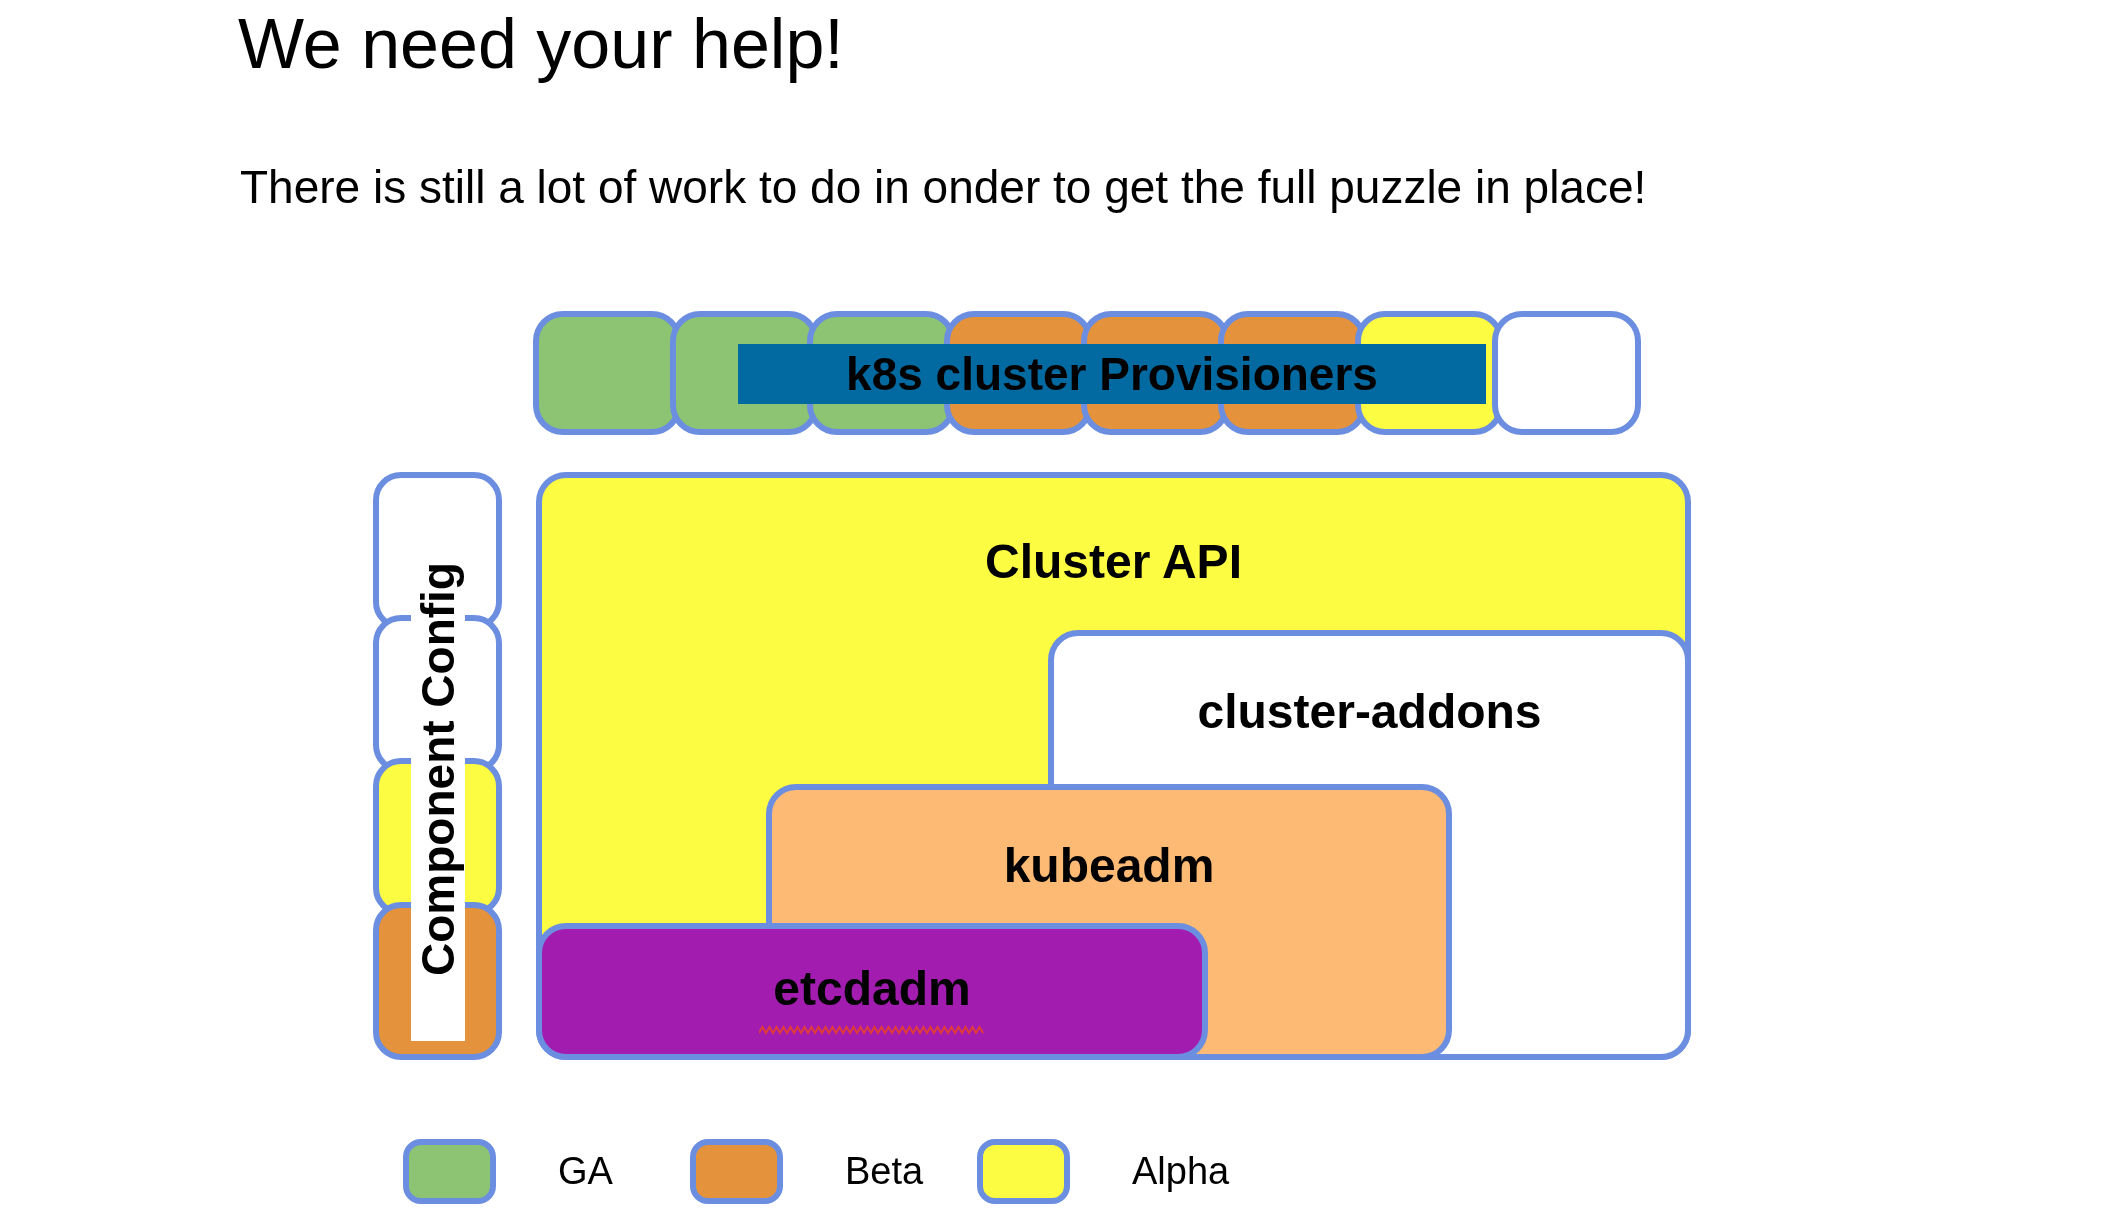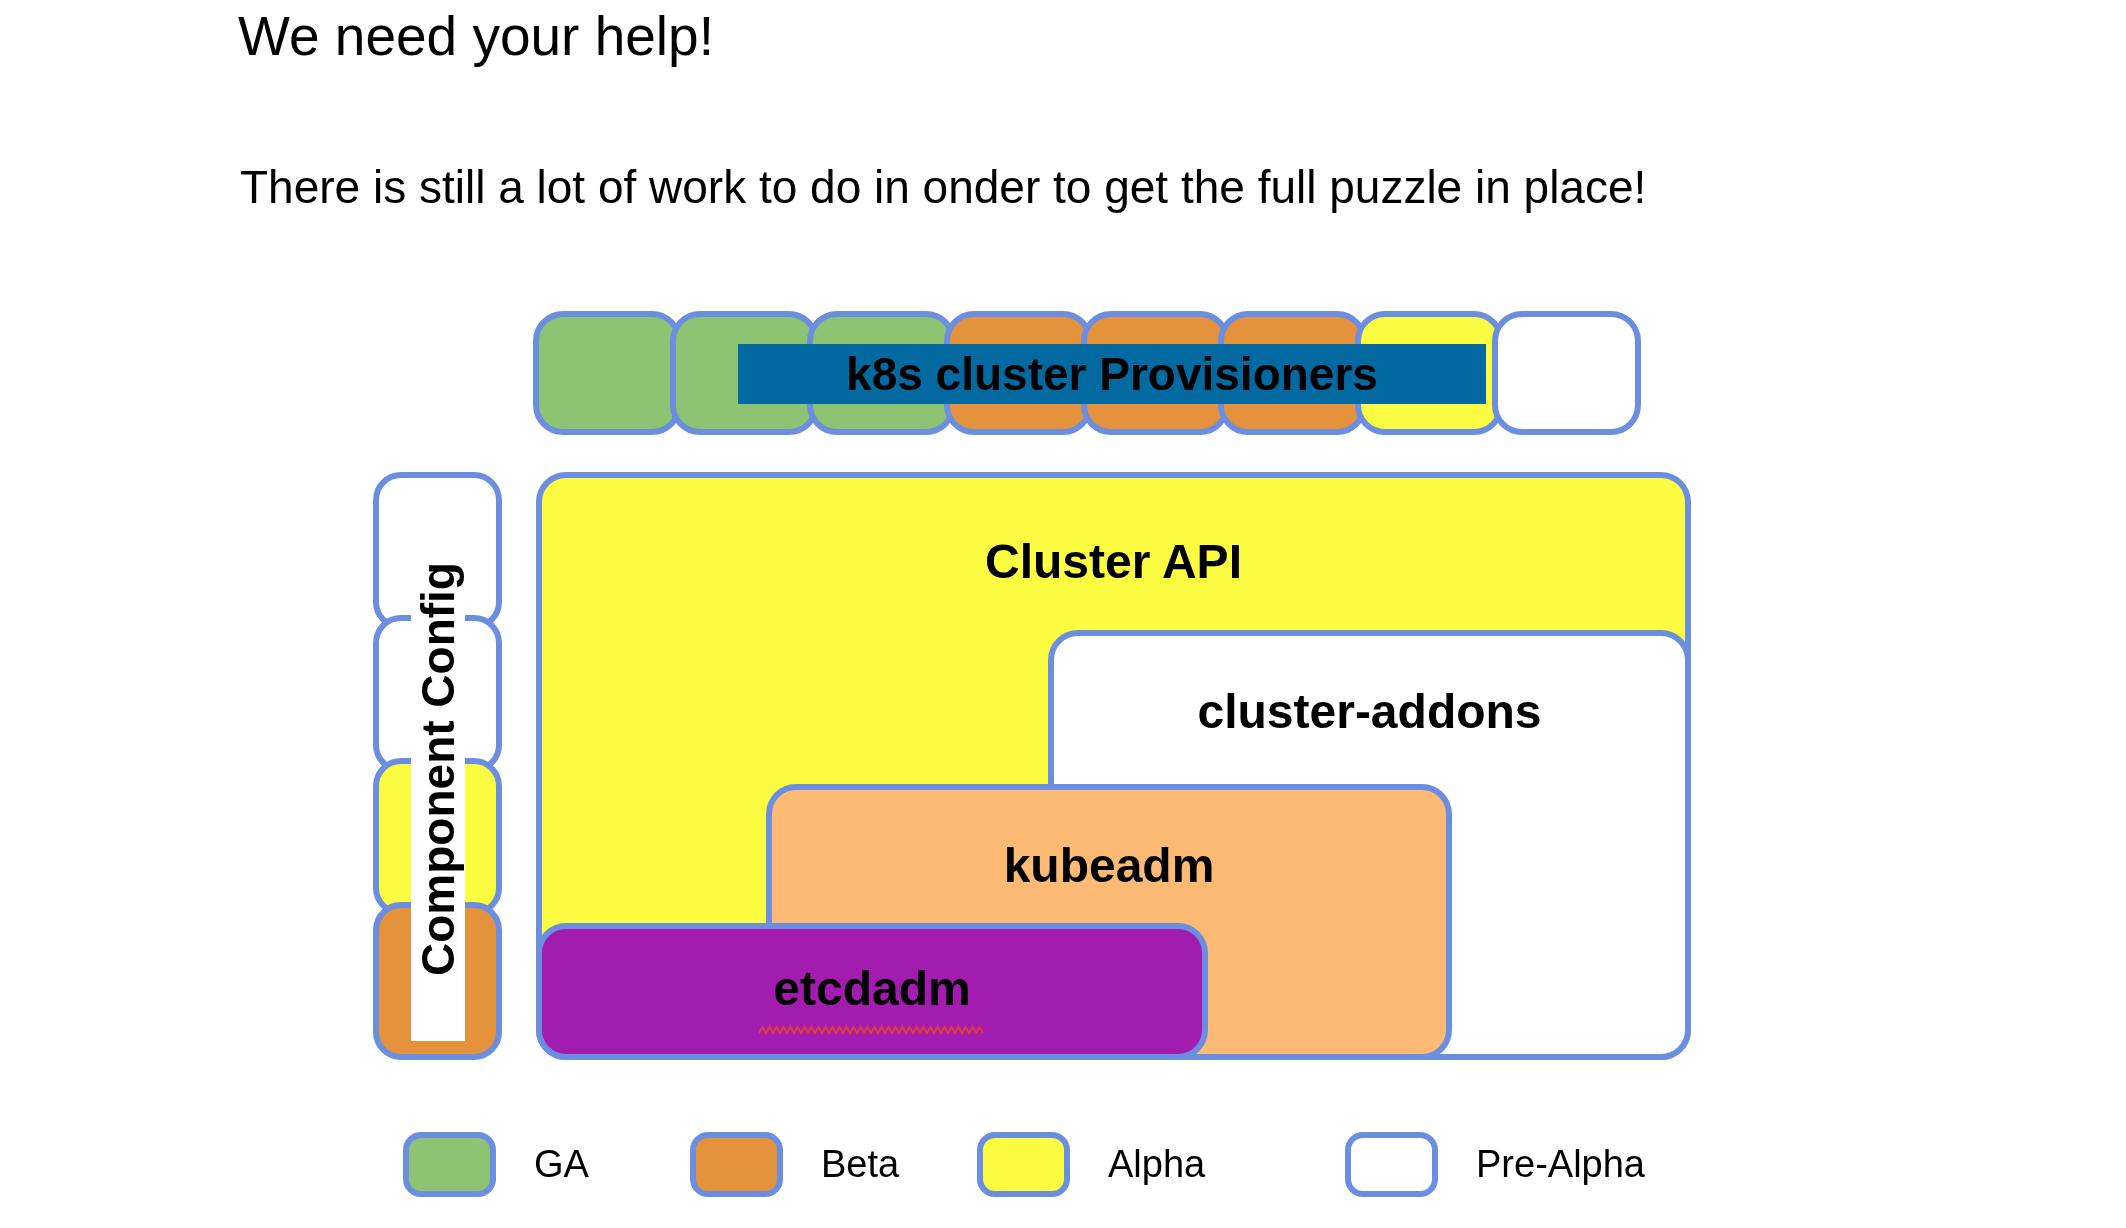--- a/index.html
+++ b/index.html
@@ -14,21 +14,21 @@
     overflow: hidden;
     font-family: "Liberation Sans", sans-serif;
     color: #000000;
   }
 
   
   .slide-title {
     position: absolute;
     left: 238px;
     top: 8px;
-    font-size: 55px;
+    font-size: 70px;
     font-weight: 400;
     line-height: 1.05;
     letter-spacing: 0px;
     white-space: nowrap;
   }
   .slide-subtitle {
     position: absolute;
     left: 240px;
     top: 162px;
     font-size: 46px;
@@ -163,24 +163,25 @@
   
   #legend {
     position: absolute;
     left: 403px;
     top: 1124px;
     width: 1310px;
     height: 72px;
   }
   .legend-item {
     position: absolute;
-    top: 4px;
+    top: 11px;
     height: 72px;
     display: flex;
     align-items: center;
+    gap: 24px;
   }
   .legend-swatch {
     box-sizing: border-box;
     width: 93px;
     height: 65px;
     border: 6px solid #6c8ee0;
     border-radius: 18px;
     flex: none;
   }
   .legend-swatch.green  { background: #8cc474; }
@@ -256,17 +257,13 @@
     <div class="legend-text">GA</div>
   </div>
   <div class="legend-item" style="left:574px">
     <div class="legend-swatch yellow"></div>
     <div class="legend-text">Alpha</div>
   </div>
   <div class="legend-item" style="left:287px">
     <div class="legend-swatch orange"></div>
     <div class="legend-text">Beta</div>
   </div>
-  <div class="legend-item" style="left:942px">
-    <div class="legend-swatch white"></div>
-    <div class="legend-text">Pre-Alpha</div>
-  </div>
 </div>
 
 </body></html>

